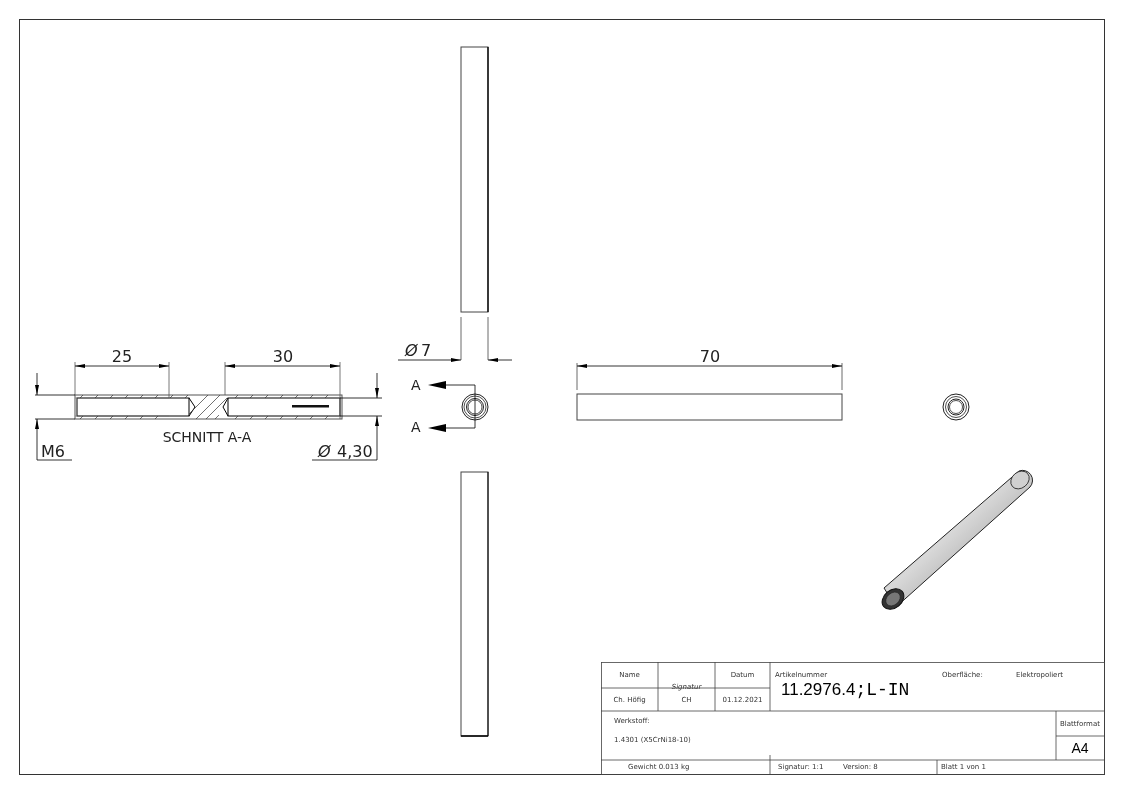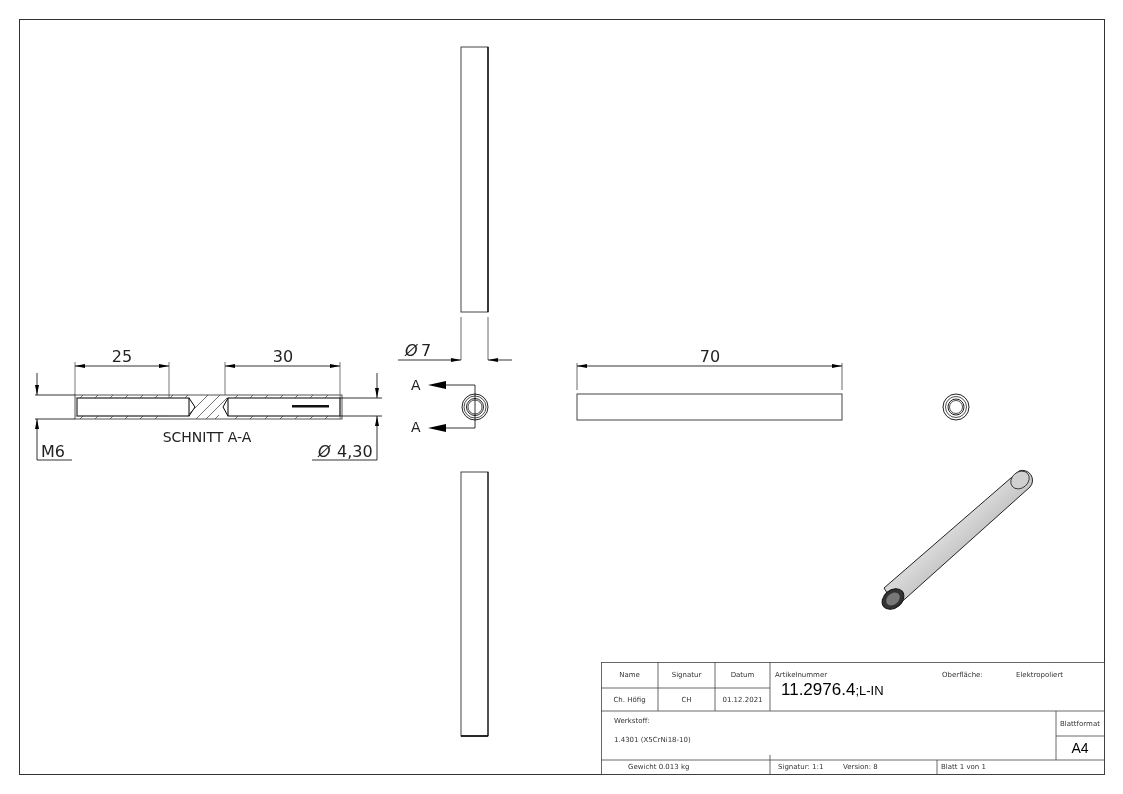--- a/index.html
+++ b/index.html
@@ -166,32 +166,32 @@
     <line x1="770" y1="755" x2="770" y2="774"></line>
     <line x1="937" y1="760" x2="937" y2="774"></line>
     <line x1="1056" y1="711" x2="1056" y2="760"></line>
     <line x1="1056" y1="736" x2="1104" y2="736"></line>
   </g>
 </svg>
 
 
 <div class="title-block">
   <div class="tb-cell tb-center" style="left:0;top:0;width:57px;height:26px;">Name</div>
-  <div class="tb-cell tb-center" style="left:57px;top:0;width:57px;height:26px;">Signatur</div>
+  <div class="tb-cell tb-center" style="left:57px;top:12px;width:57px;height:26px;font-style:italic;">Signatur</div>
   <div class="tb-cell tb-center" style="left:114px;top:0;width:55px;height:26px;text-align:right;">Datum</div>
   <div class="tb-cell" style="left:174px;top:9px;">Artikelnummer</div>
   <div class="tb-cell" style="left:341px;top:9px;">Oberfläche:</div>
   <div class="tb-cell" style="left:390px;top:9px;padding-left:25px;">Elektropoliert</div>
 
   <div class="tb-cell tb-center" style="left:0;top:26px;width:57px;height:23px;">Ch. Höfig</div>
   <div class="tb-cell tb-center" style="left:57px;top:26px;width:57px;height:23px;">CH</div>
   <div class="tb-cell tb-center" style="left:114px;top:26px;width:55px;height:23px;">01.12.2021</div>
 
   <div class="tb-cell tb-artnum" style="left:180px;top:18px;font-size:17px;">
-    <span>11.2976.4</span><span style="font-size:13px;">;L-IN</span>
+    <span>11.2976.4</span><span style="font-size:18px;font-family:Liberation Mono, monospace;">;L-IN</span>
   </div>
 
   <div class="tb-cell" style="left:13px;top:55px;">Werkstoff:</div>
   <div class="tb-cell" style="left:13px;top:74px;">1.4301 (X5CrNi18-10)</div>
 
   <div class="tb-cell tb-center" style="left:455px;top:49px;width:48px;height:25px;text-align:center;">Blattformat</div>
   <div class="tb-cell tb-center tb-artnum" style="left:455px;top:74px;width:48px;height:24px;font-size:14px;">A4</div>
 
   <div class="tb-cell" style="left:27px;top:101px;">Gewicht 0.013 kg</div>
   <div class="tb-cell" style="left:177px;top:101px;">Signatur: 1:1</div>

